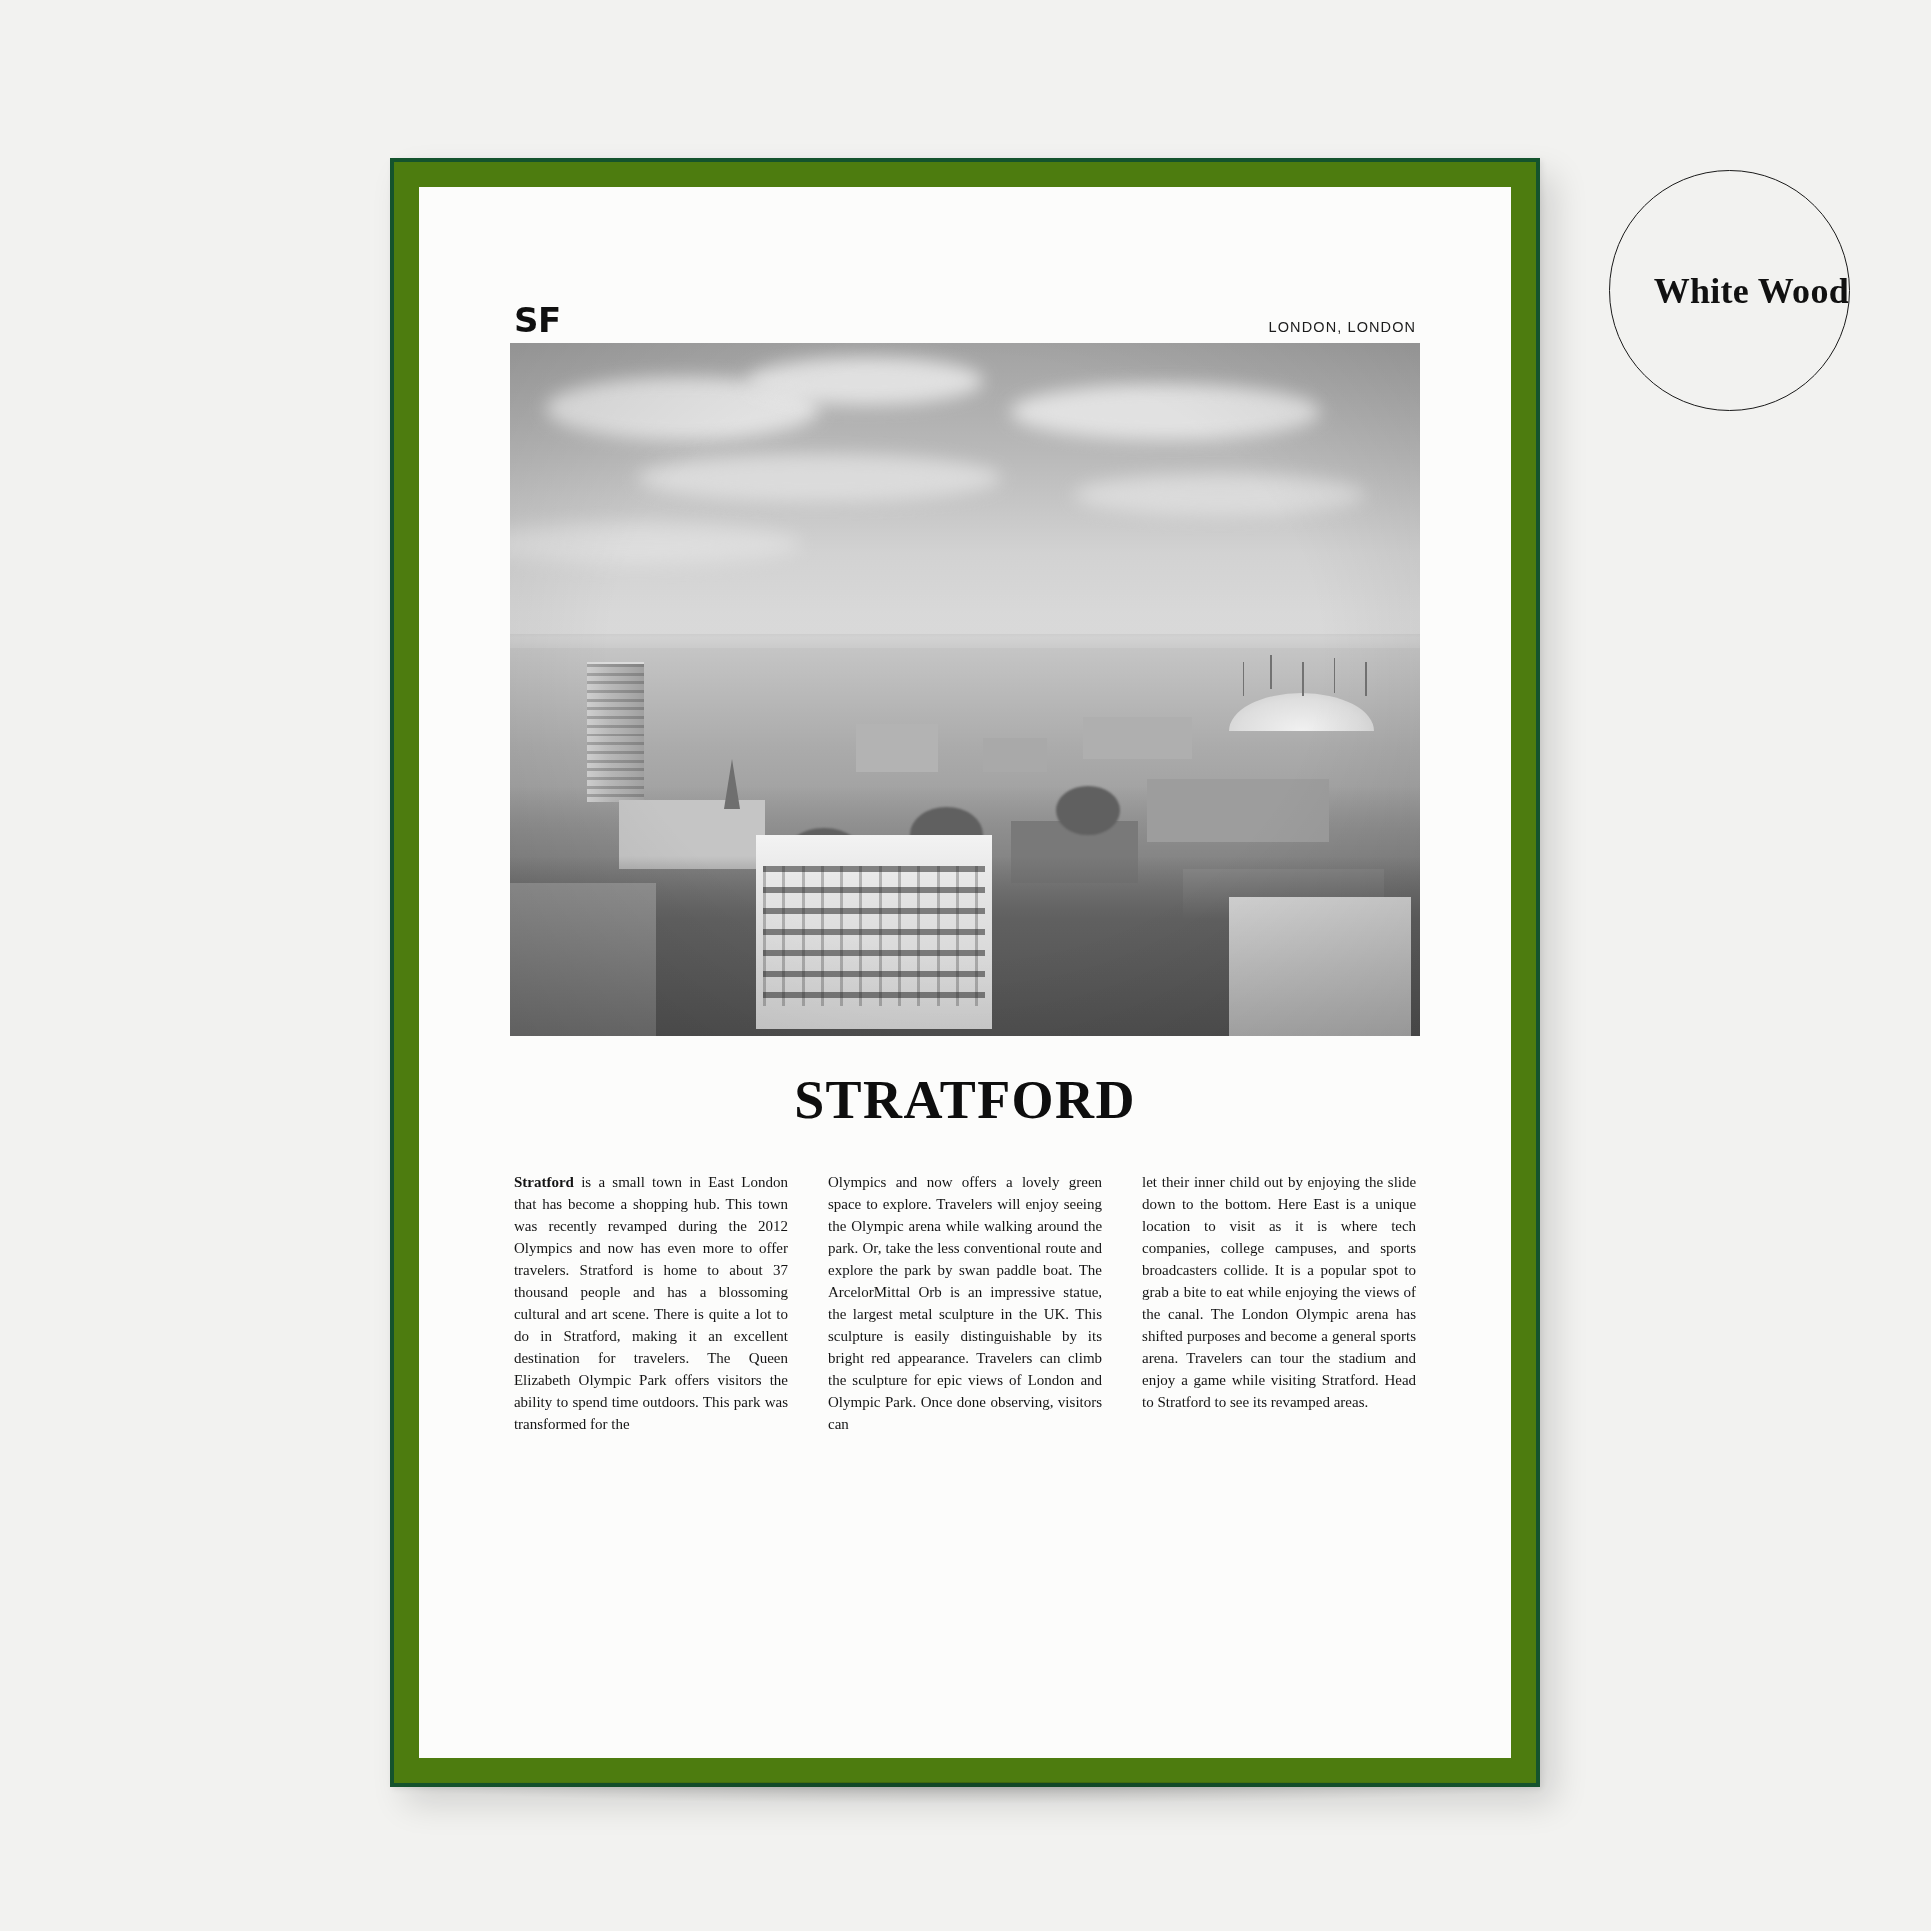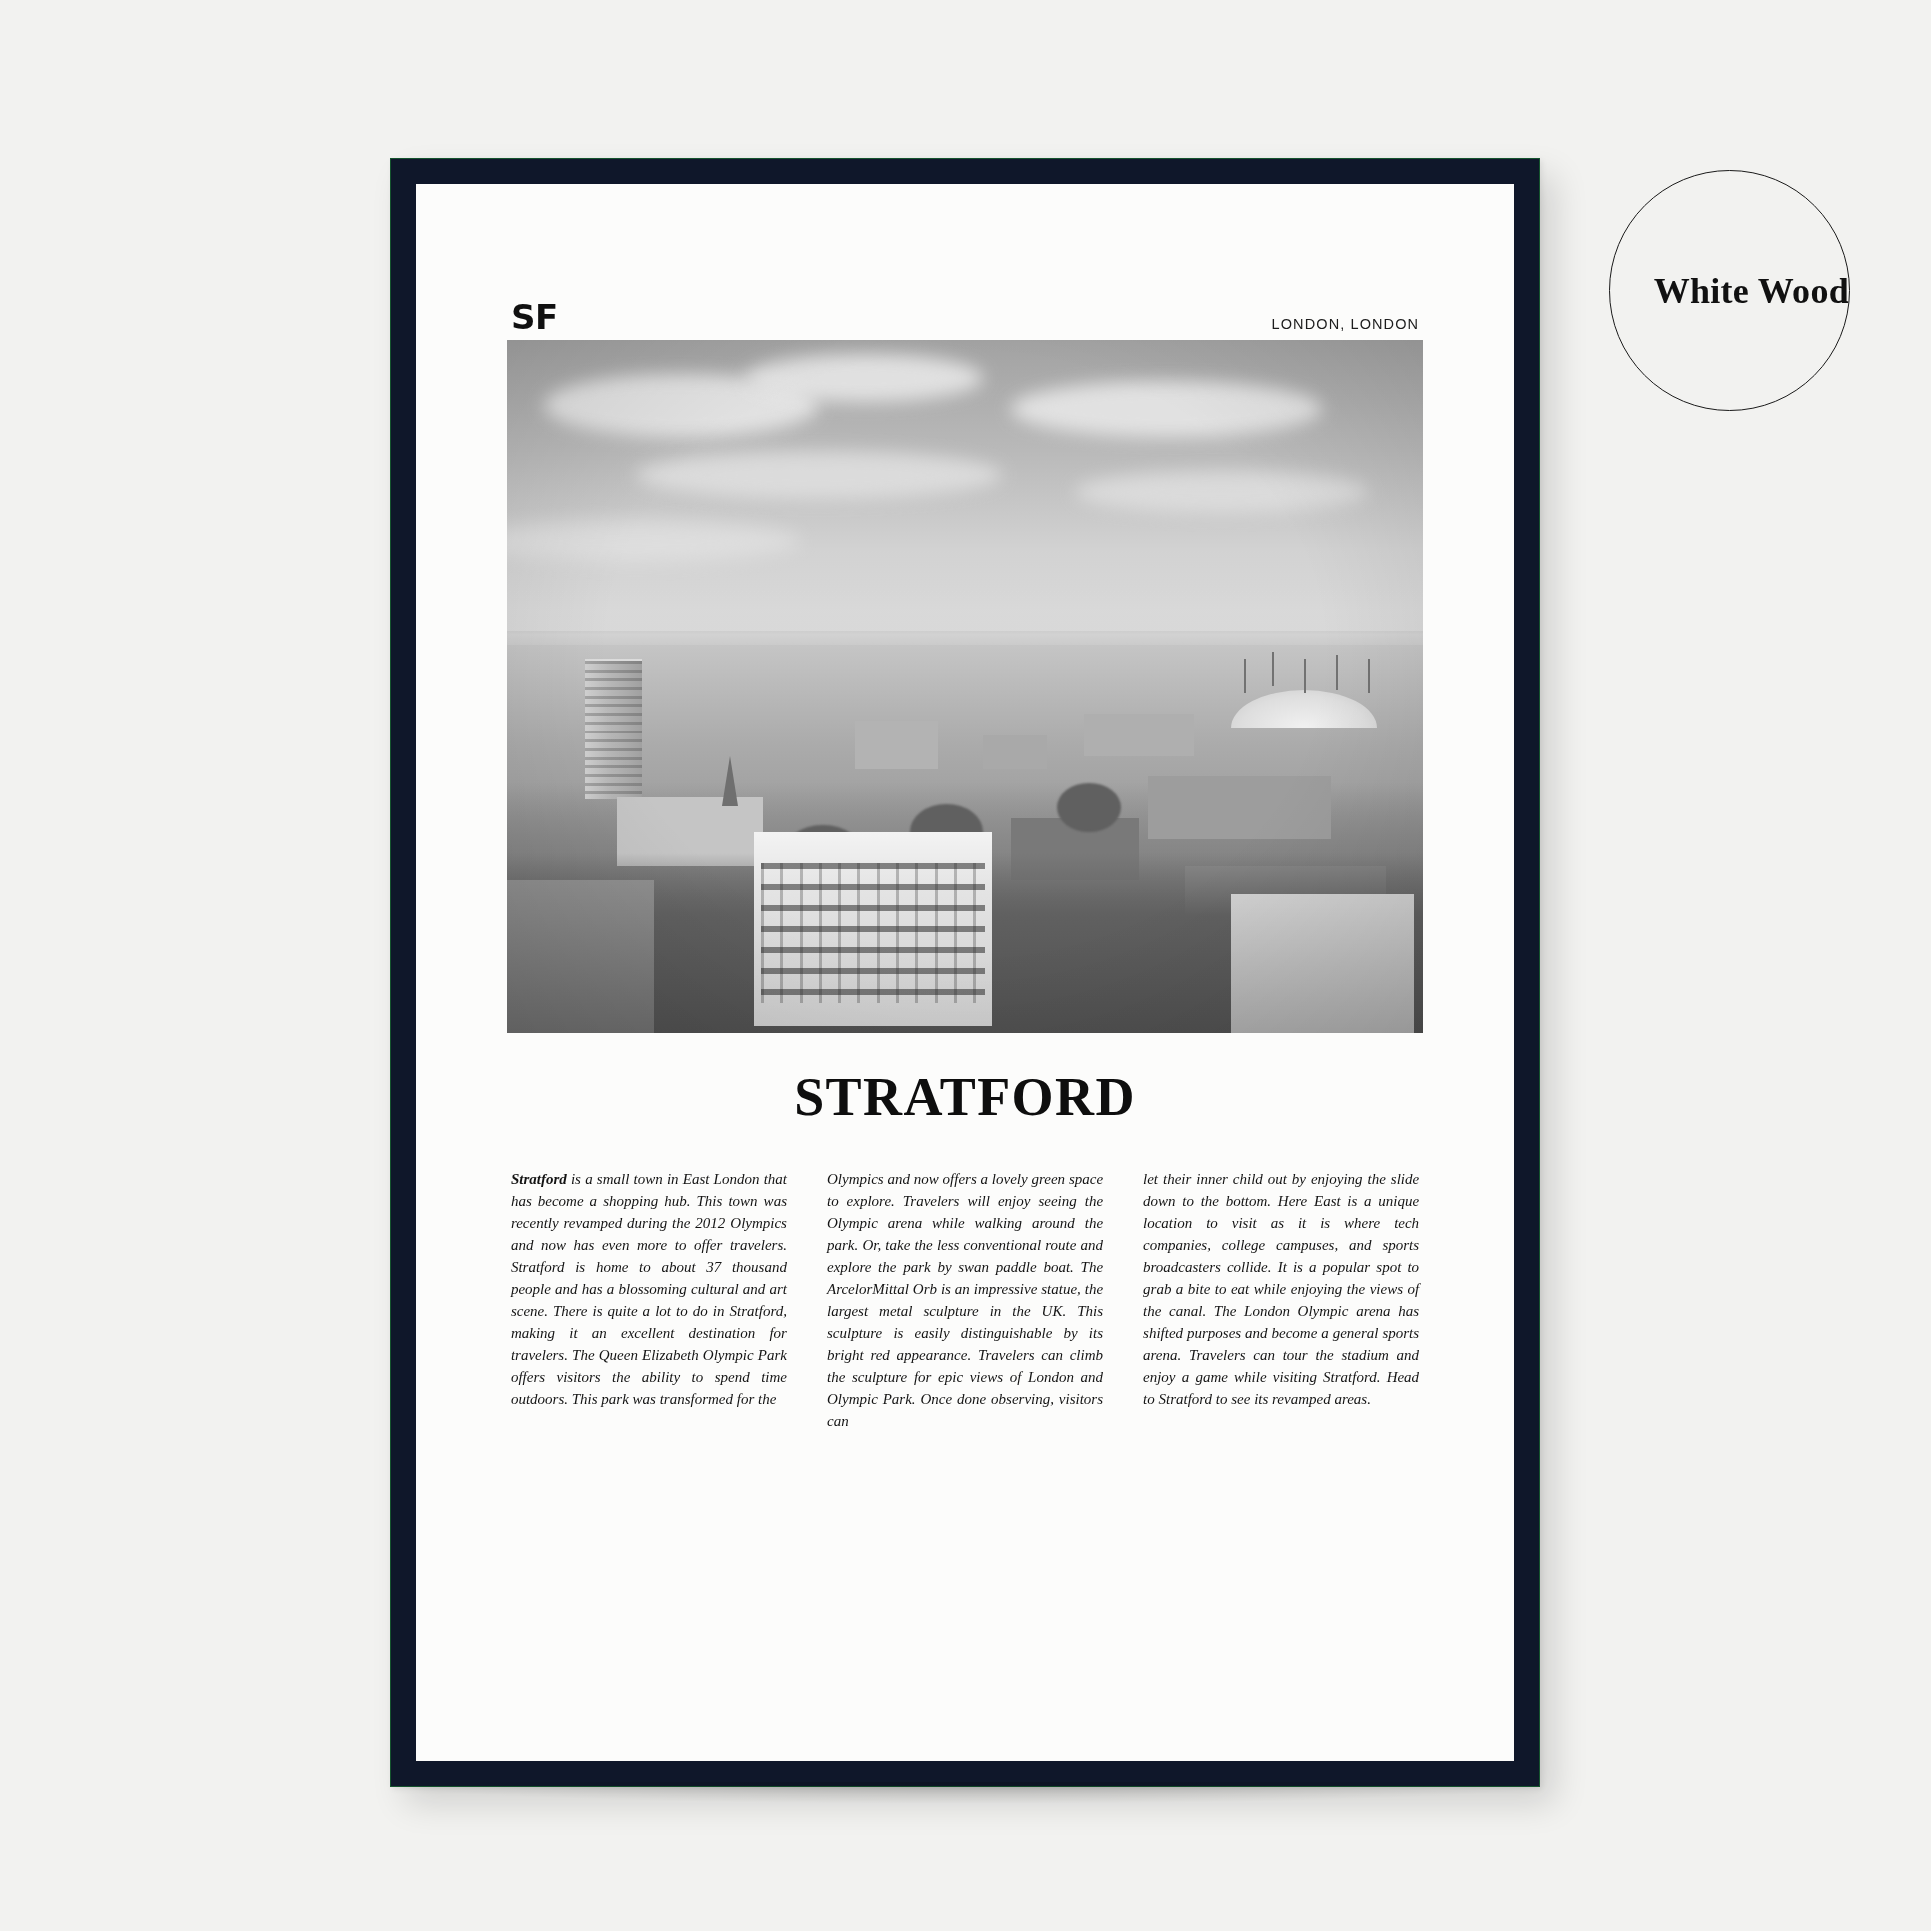--- a/index.html
+++ b/index.html
@@ -38,22 +38,22 @@
     white-space: nowrap;
   }
 
   
   .frame {
     position: absolute;
     left: 390px;
     top: 158px;
     width: 1150px;
     height: 1629px;
-    background: #0f172a;
-    border: 1px solid #14532d;
+    background: #4d7c0f;
+    border: 4px solid #14532d;
     box-shadow: 15.4px 17.4px 33px rgba(0,0,0,0.14), 1.9px 1.9px 5.8px rgba(0,0,0,0.07);
     box-sizing: border-box;
     padding: 25px;
   }
   .mat {
     width: 100%;
     height: 100%;
     background: #fbfbfa;
     box-shadow: inset 0 0 1.9px rgba(0,0,0,0.16);
     box-sizing: border-box;
@@ -225,21 +225,20 @@
     letter-spacing: 1.4px;
     color: #0e0e0e;
     margin: 33px 0 25px 0;
   }
 
   
   .columns {
     display: flex;
     gap: 40px;
     padding: 0 3.9px;
-    font-style: italic;
   }
   .col {
     flex: 1 1 0;
     font-family: "Liberation Serif", serif;
     font-size: 15px;
     line-height: 1.47;
     text-align: justify;
     color: #141414;
     hyphens: auto;
   }

